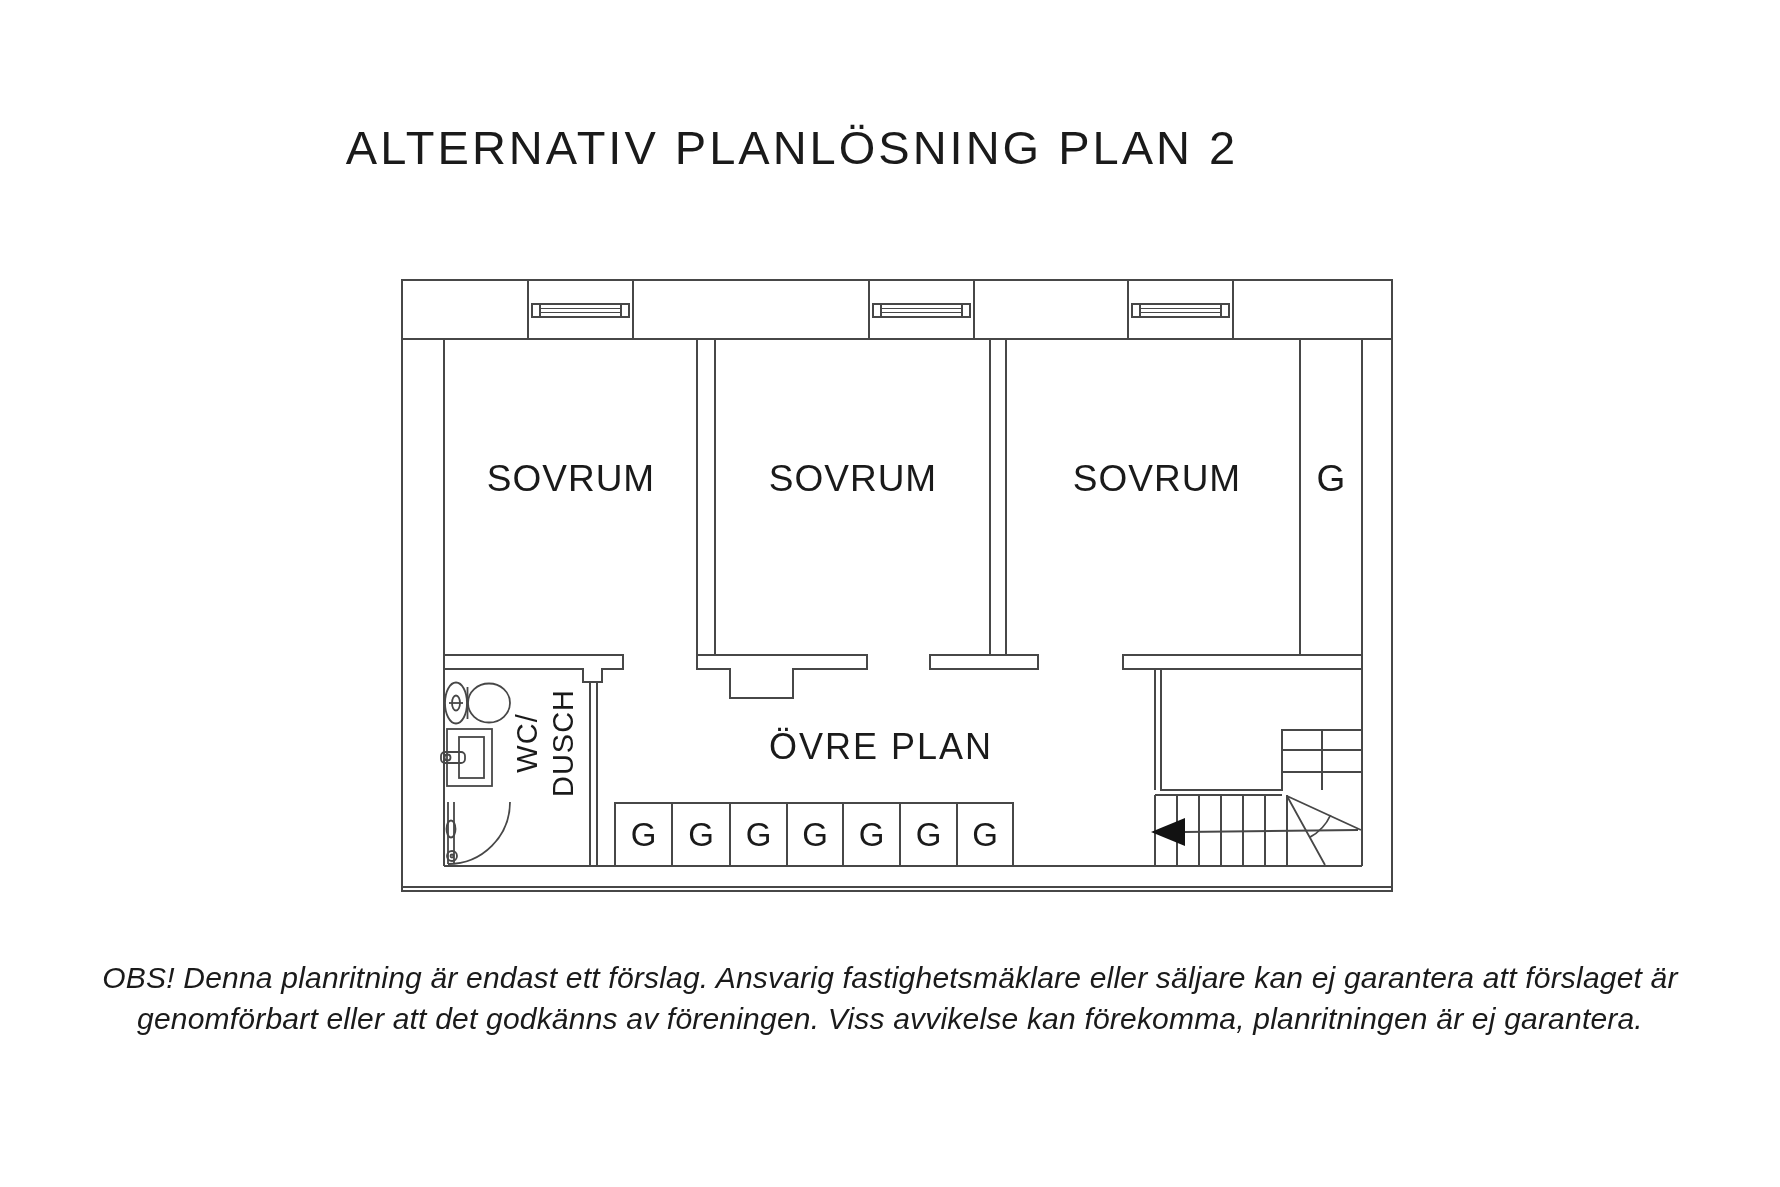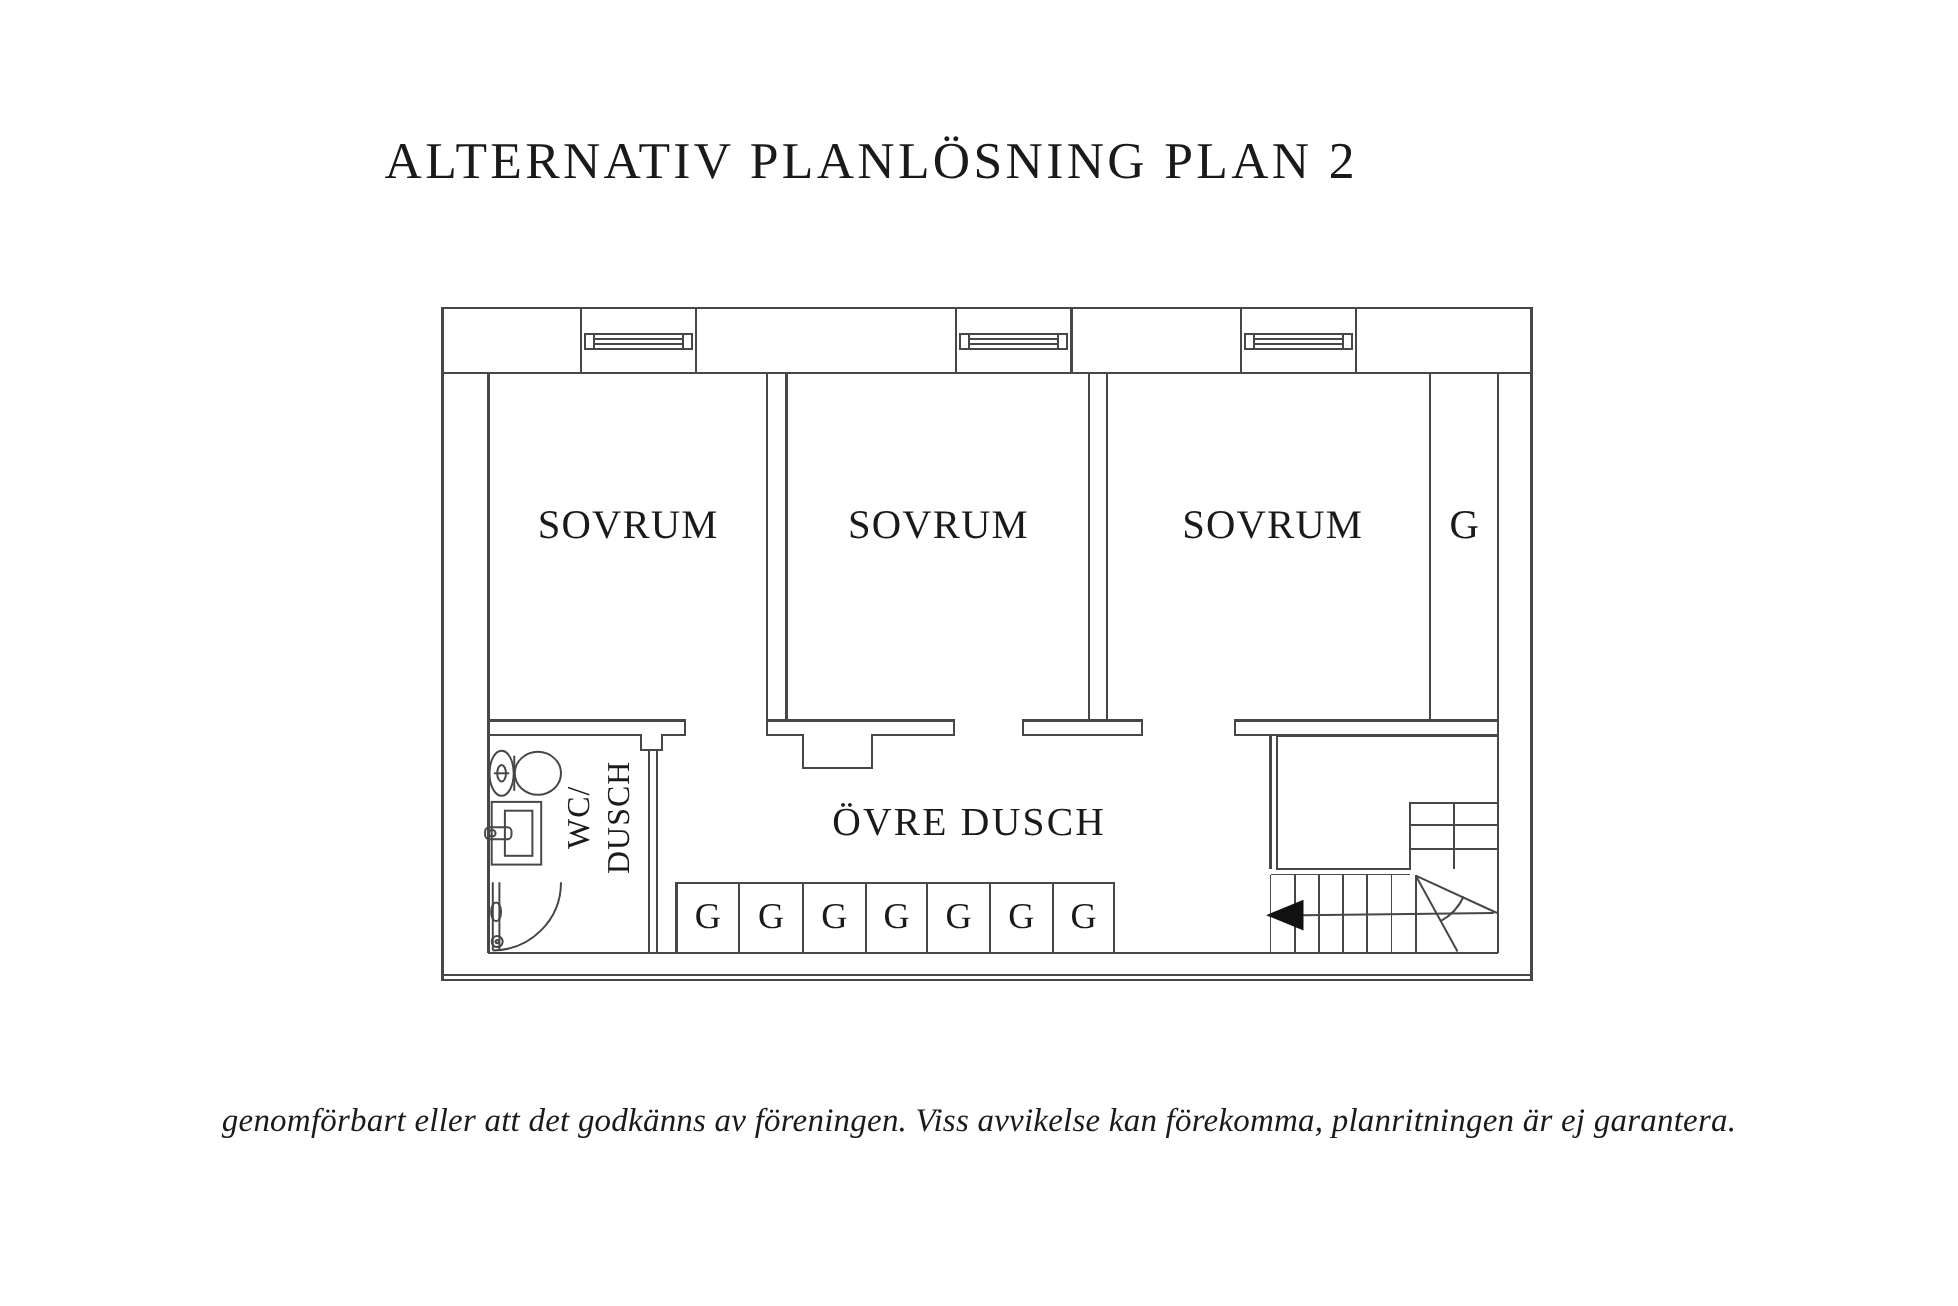--- a/index.html
+++ b/index.html
@@ -6,21 +6,21 @@
     --bg:#ffffff;
     --wall:#474747;
     --ink:#1a1a1a;
   }
   html,body{margin:0;padding:0;background:var(--bg);}
   #canvas{
     position:relative;
     width:1780px;height:1187px;
     background:var(--bg);
     overflow:hidden;
-    font-family:Liberation Serif, serif;
+    font-family:Liberation Sans, sans-serif;
     color:var(--ink);
   }
   #plan-svg{position:absolute;left:0;top:0;}
   .wall{stroke:var(--wall);stroke-width:2;fill:none;}
   .wall-thick{stroke:var(--wall);stroke-width:2.4;fill:none;}
   .fixture{stroke:var(--wall);stroke-width:1.8;fill:none;}
   .stairline{stroke:var(--wall);stroke-width:1.8;fill:none;}
   .crisp{shape-rendering:crispEdges;}
   .arrowhead{fill:#121212;stroke:none;}
   .label{
@@ -157,27 +157,28 @@
     </g>
   </svg>
 
   <div class="label title" style="left:792px;top:147px;">ALTERNATIV PLANLÖSNING PLAN 2</div>
 
   <div class="label room" style="left:571px;top:478px;">SOVRUM</div>
   <div class="label room" style="left:853px;top:478px;">SOVRUM</div>
   <div class="label room" style="left:1157px;top:478px;">SOVRUM</div>
   <div class="label gtall" style="left:1331px;top:478px;">G</div>
 
-  <div class="label hall" style="left:881px;top:747px;">ÖVRE DUSCH</div>
+  <div class="label hall" style="left:881px;top:747px;">ÖVRE PLAN</div>
 
   <div class="label wclabel" style="left:545px;top:743px;"><span>WC/</span><br><span>DUSCH</span></div>
 
   <div class="label gcell" style="left:643.5px;top:834px;">G</div>
   <div class="label gcell" style="left:701px;top:834px;">G</div>
   <div class="label gcell" style="left:758.5px;top:834px;">G</div>
   <div class="label gcell" style="left:815px;top:834px;">G</div>
   <div class="label gcell" style="left:871.5px;top:834px;">G</div>
   <div class="label gcell" style="left:928.5px;top:834px;">G</div>
   <div class="label gcell" style="left:985px;top:834px;">G</div>
 
+  <div class="label disclaimer" style="left:890px;top:978px;">OBS! Denna planritning är endast ett förslag. Ansvarig fastighetsmäklare eller säljare kan ej garantera att förslaget är</div>
   <div class="label disclaimer" style="left:890px;top:1019px;">genomförbart eller att det godkänns av föreningen. Viss avvikelse kan förekomma, planritningen är ej garantera.</div>
 
 </div>
 
 </body></html>

